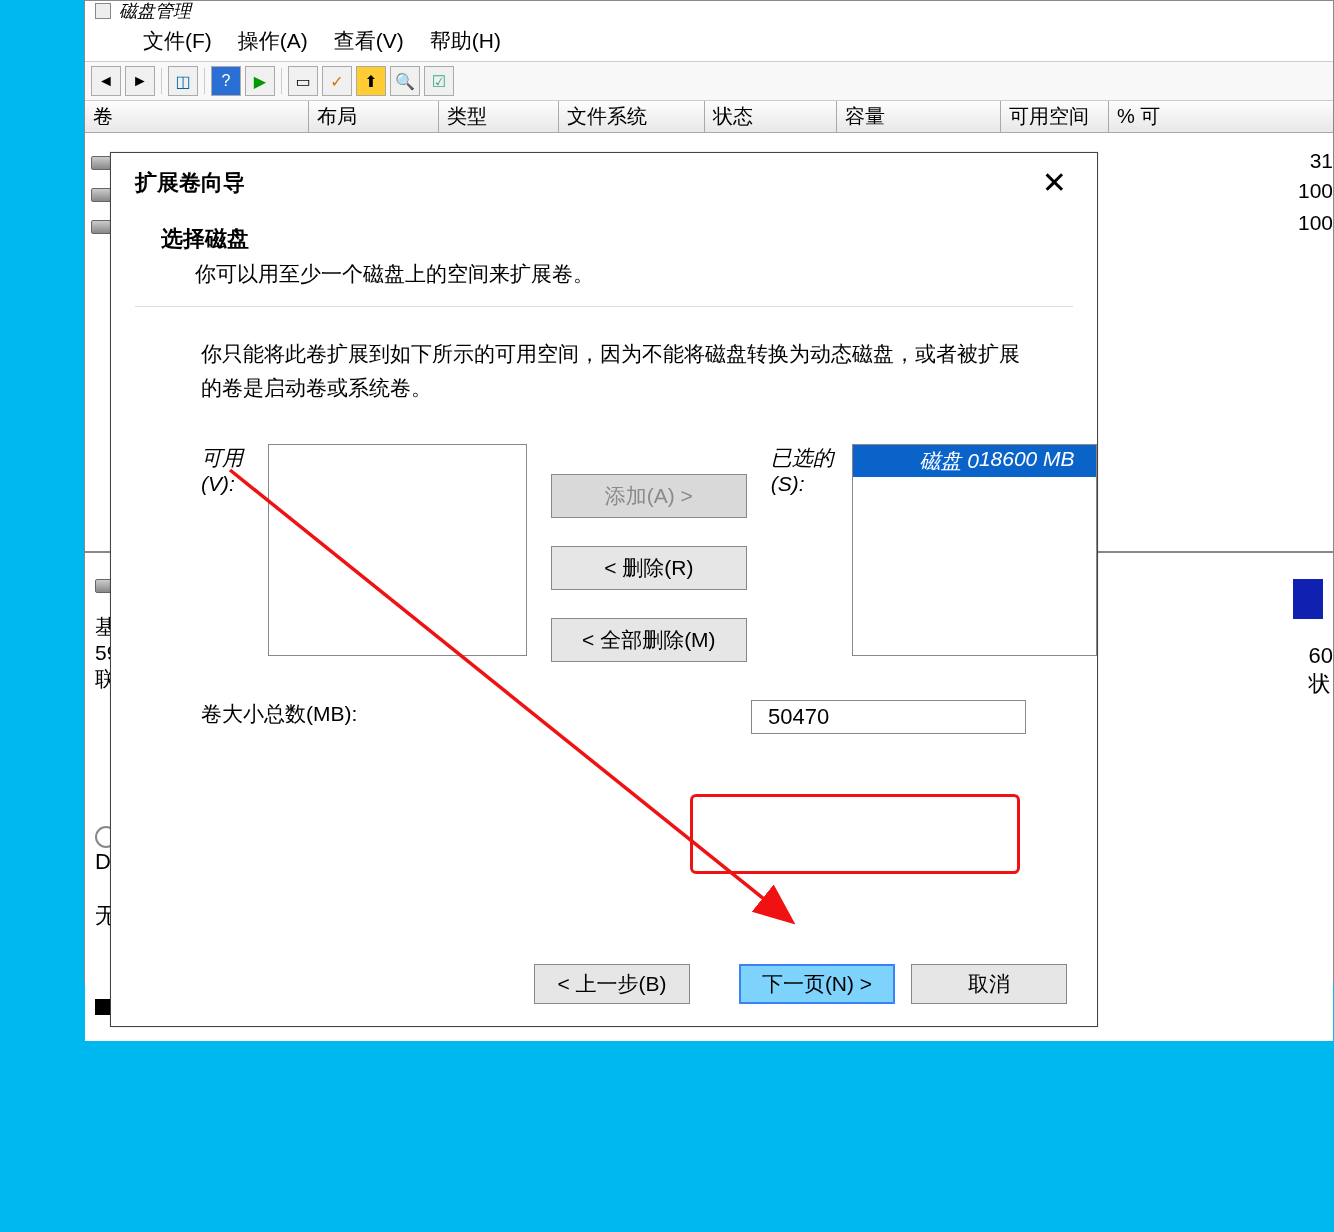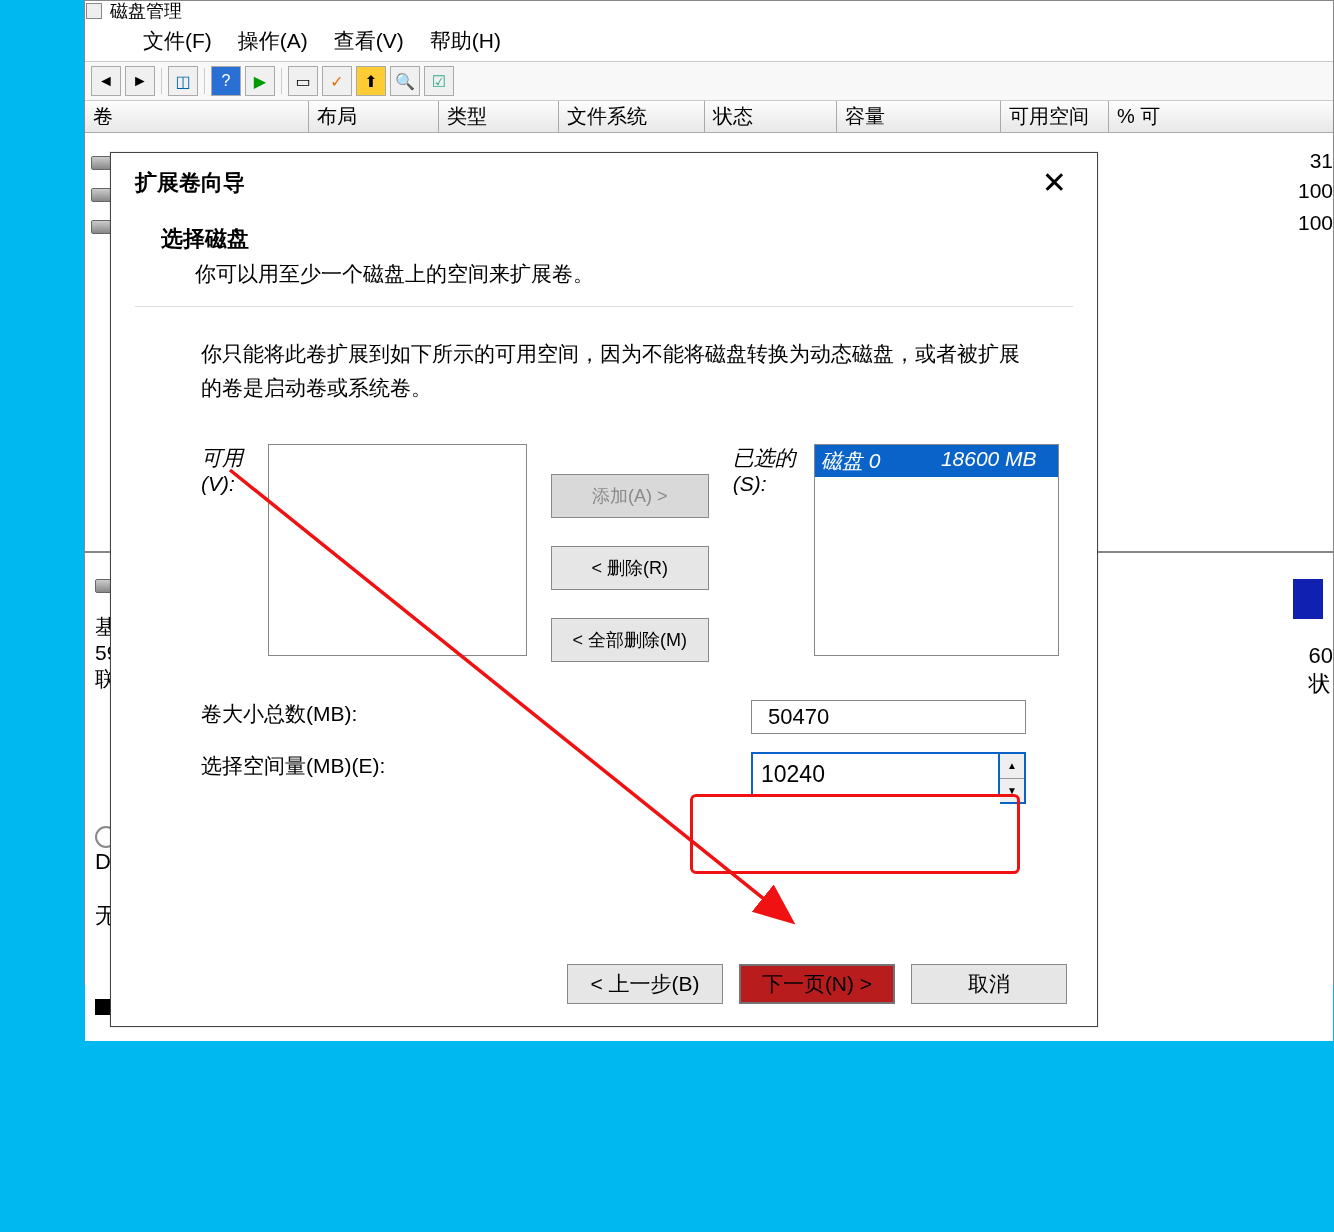--- a/index.html
+++ b/index.html
@@ -19,24 +19,25 @@
   left: 84px;
   top: 0;
   width: 1250px;
   height: 985px;
   background: #fff;
   border: 1px solid #888;
 }
 .main-titlebar {
   height: 20px;
   background: #fff;
-  padding-left: 1px;
+  padding-left: 10px;
   display: flex;
   align-items: center;
   gap: 8px;
+  font-style: italic;
 }
 .title-icon {
   width: 16px; height: 16px;
   border: 1px solid #888;
   background: #eee;
 }
 .menubar {
   padding: 6px 10px;
   display: flex;
   gap: 26px;
@@ -201,45 +202,46 @@
   font-style: italic;
 }
 .list-label {
   margin-bottom: 6px;
 }
 .listbox {
   width: 292px;
   height: 212px;
   border: 1px solid #888;
   background: #fff;
+  text-align: right;
 }
 .listbox.selected-item {
   background:#fff;
 }
 .sel-item {
   background: #0a63c9;
   color: #fff;
   padding: 2px 6px;
   font-size: 21px;
   display: flex;
 }
 .sel-name { flex: 0 0 120px; }
 .mid-buttons {
   display: flex;
   flex-direction: column;
   gap: 28px;
   margin: 30px 24px 0 24px;
   align-items: center;
 }
 .mid-btn {
-  width: 158px;
+  width: 196px;
   height: 44px;
   background: #e6e6e6;
   border: 1px solid #888;
-  font-size: 18px;
+  font-size: 21px;
   display: flex;
   align-items: center;
   justify-content: center;
 }
 .mid-btn.disabled {
   color: #8a8a8a;
   background: #d9d9d9;
 }
 .fields {
   margin-top: 38px;
@@ -320,22 +322,23 @@
   width: 156px;
   height: 40px;
   background: #e6e6e6;
   border: 1px solid #888;
   font-size: 21px;
   display: flex;
   align-items: center;
   justify-content: center;
 }
 .footer-btn.primary {
-  border: 2px solid #737373;
-  background: #b91c1c;
+  border: 2px solid #3b82f6;
+  background: #7dd3fc;
+  margin-left: 33px;
 }
 </style>
 </head>
 <body>
 
 <div class="main-window">
   <div class="main-titlebar">
     <span class="title-icon"></span>
     <span>磁盘管理</span>
   </div>
@@ -445,30 +448,20 @@
           </div>
         </div>
       </div>
     </div>
 
     <div class="fields">
       <div class="field-row">
         <div class="field-label">卷大小总数(MB):</div>
         <div class="field-val">50470</div>
       </div>
-      <div class="field-row">
-        <div class="field-label">选择空间量(MB)(E):</div>
-        <div class="spinner-wrap">
-          <input class="spinner-input" value="10240" style="">
-          <div class="spinner-btns">
-            <div>▲</div>
-            <div>▼</div>
-          </div>
-        </div>
-      </div>
     </div>
   </div>
 
   <div class="wizard-footer">
     <div class="footer-btn">&lt;  上一步(B)</div>
     <div class="footer-btn primary">下一页(N)  &gt;</div>
     <div class="footer-btn">取消</div>
   </div>
 </div>
 

